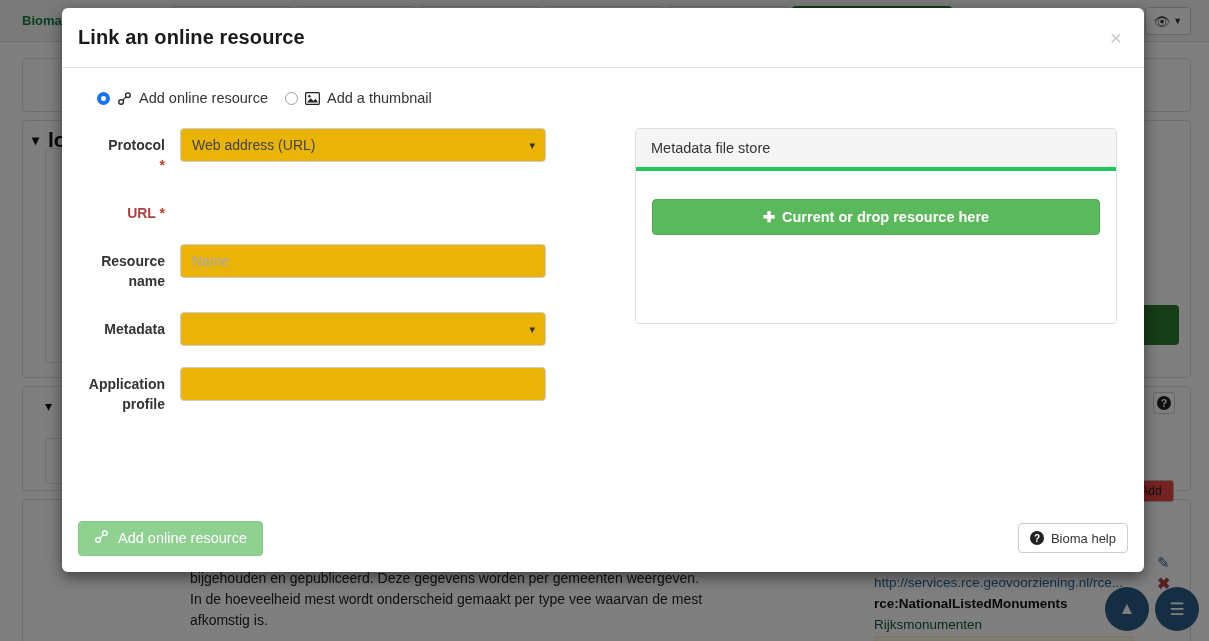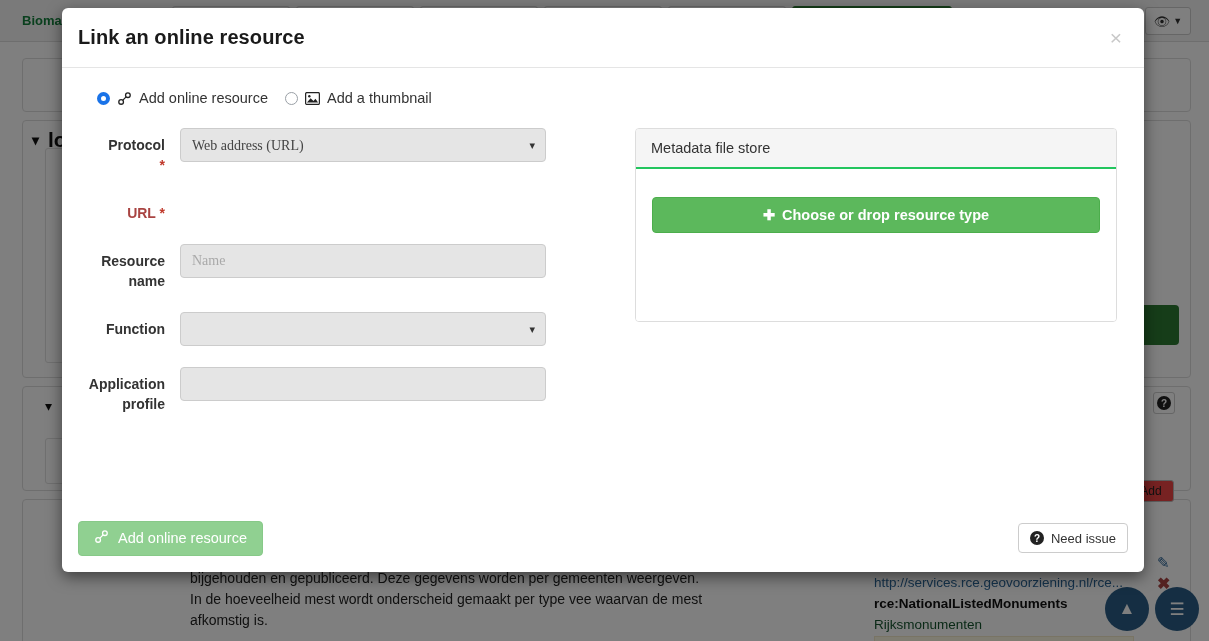--- a/index.html
+++ b/index.html
@@ -144,38 +144,38 @@
     width: 102px; flex: 0 0 102px; text-align: right; padding-right: 15px; padding-top: 7px;
     font-size: 14px; font-weight: bold; color: #333; line-height: 20px;
   }
   .form-label.err { color: #a94442; }
   .req { color: #c0392b; font-weight: bold; }
   .ctrl { flex: 1 1 auto; max-width: 366px; }
 
   .inp, .sel, .txta {
     width: 100%; height: 34px; border: 1px solid #ccc; border-radius: 4px;
     padding: 6px 11px; font-size: 14px; color: #555;
-    font-family: Liberation Serif, serif; background: #e5e5e5;
+    font-family: Liberation Sans, sans-serif; background: #eab308;
   }
   .inp::placeholder, .txta::placeholder { color: #a9a9a9; }
   .inp.err { border-color: #a94442; }
   .txta { height: 42px; resize: vertical; padding-top: 8px; }
   .sel-wrap { position: relative; }
   .sel {
     appearance: none; -webkit-appearance: none; padding-right: 28px; cursor: pointer;
     color: #444;
   }
   .sel-caret {
     position: absolute; right: 11px; top: 50%; transform: translateY(-50%);
     pointer-events: none; font-size: 11px; color: #333;
   }
 
   .panel { border: 1px solid #ddd; border-radius: 4px; overflow: hidden; }
   .panel-head {
-    background: #f5f5f5; border-bottom: 2px solid #22c55e;
+    background: #f5f5f5; border-bottom: 4px solid #22c55e;
     padding: 11px 15px; font-size: 14.5px; color: #333;
   }
   .panel-body { padding: 28px 16px 52px 16px; min-height: 152px; background: #fff; }
   .btn-drop {
     width: 100%; height: 36px; background: #5cb85c; border: 1px solid #4cae4c;
     border-radius: 4px; color: #fff; font-size: 14.5px; font-weight: bold;
     display: flex; align-items: center; justify-content: center; gap: 7px;
     cursor: pointer; font-family: "Liberation Sans", sans-serif;
   }
 
@@ -329,21 +329,21 @@
 
         <div class="form-row">
           <div class="form-label">Resource name</div>
           <div class="ctrl">
             <input class="inp" type="text" placeholder="Name" style="">
           </div>
         </div>
 
 
         <div class="form-row">
-          <div class="form-label">Function</div>
+          <div class="form-label">Metadata</div>
           <div class="ctrl sel-wrap">
             <select class="sel">
               <option></option>
             </select>
             <span class="sel-caret">▾</span>
           </div>
         </div>
 
         <div class="form-row">
           <div class="form-label">Application profile</div>
@@ -353,21 +353,21 @@
         </div>
 
       </div>
 
       <div class="col-right">
         <div class="panel">
           <div class="panel-head">Metadata file store</div>
           <div class="panel-body">
             <button class="btn-drop">
               <span>✚</span>
-              <span>Choose or drop resource type</span>
+              <span>Current or drop resource here</span>
             </button>
           </div>
         </div>
       </div>
 
     </div>
 
 
     <div class="modal-footer">
       <button class="btn-primary">
@@ -375,18 +375,18 @@
           <svg width="15" height="15" viewBox="0 0 16 16" fill="none" stroke="#fff" stroke-width="1.4">
             <circle cx="4.4" cy="11.6" r="2.5"></circle>
               <circle cx="11.6" cy="4.4" r="2.5"></circle>
             <line x1="6.3" y1="9.7" x2="9.7" y2="6.3"></line>
           </svg>
         </span>
         <span>Add online resource</span>
       </button>
       <button class="btn-help">
         <span class="ico-help-circle">?</span>
-        <span>Need issue</span>
+        <span>Bioma help</span>
       </button>
     </div>
 
   </div>
 </div>
 
 </body></html>

